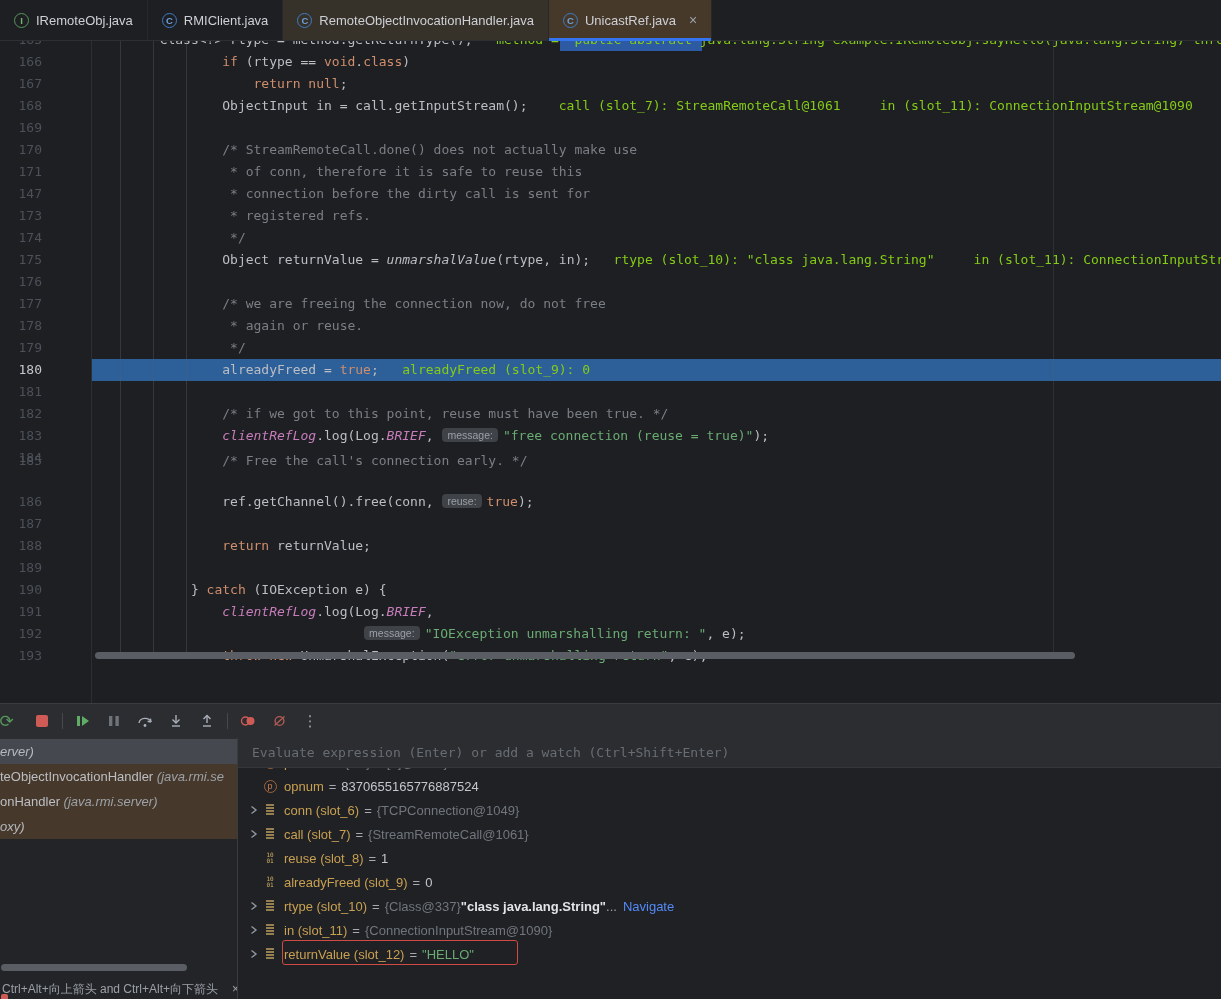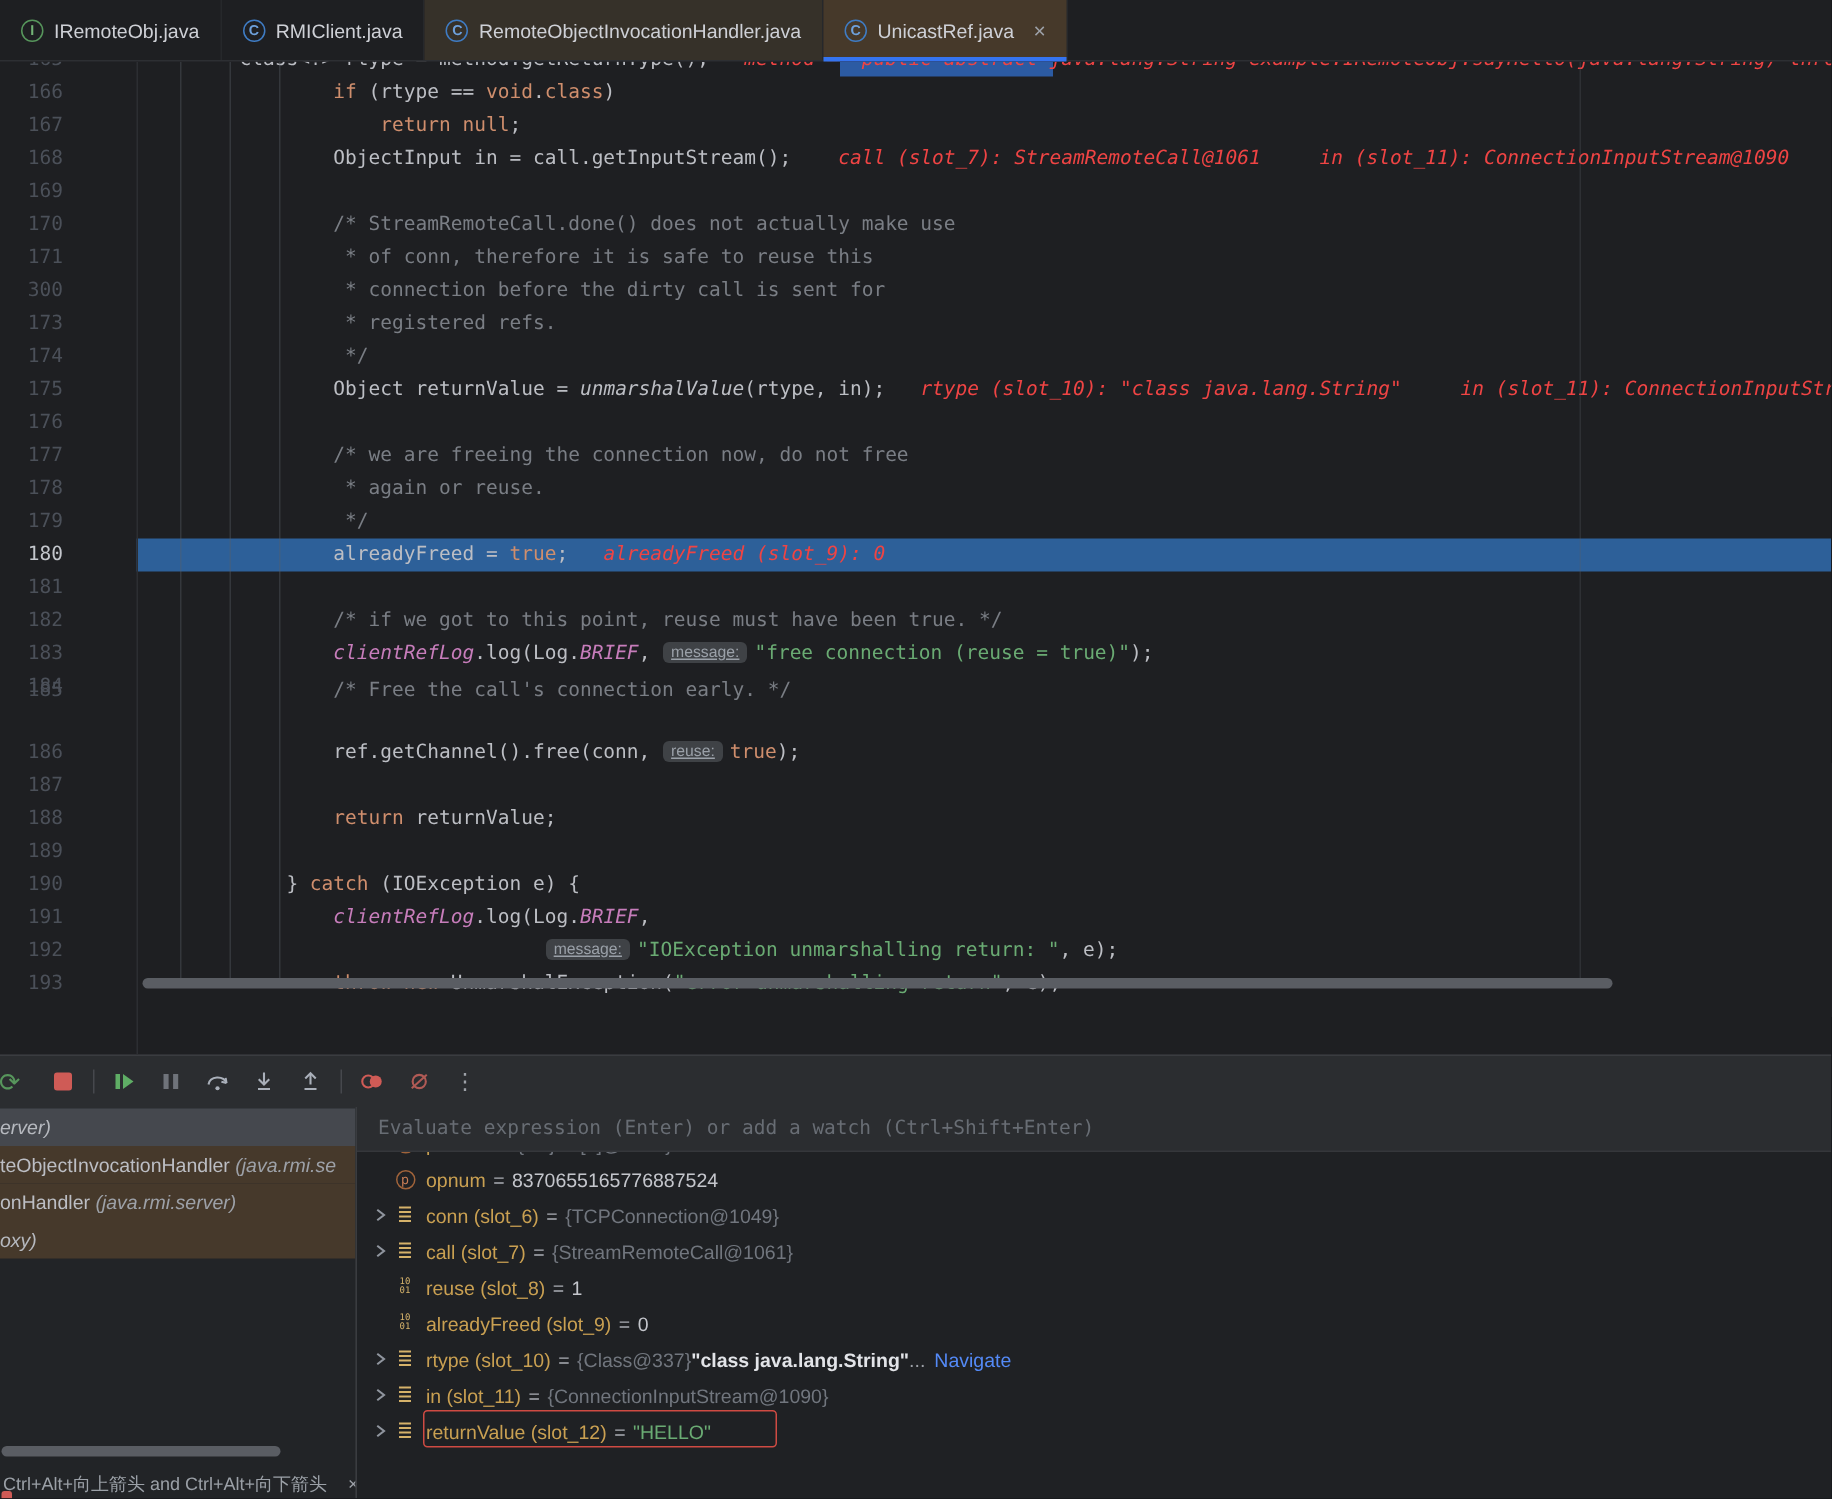--- a/index.html
+++ b/index.html
@@ -34,24 +34,24 @@
   .ln.cur { color:#c3c6cc; }
   .code { position:absolute; left:97px; top:0; z-index:2; white-space:pre; }
   .exec-bg { position:absolute; left:91px; right:0; top:0; bottom:0; background:#2d6099; z-index:1; }
   .sel-bg  { position:absolute; top:0; bottom:0; background:#2c5ba3; z-index:1; }
   .tok-k { color:#cf8e6d; }
   .tok-d { color:#bcbec4; }
   .tok-s { color:#6aab73; }
   .tok-c { color:#7a7e85; }
   .tok-f { color:#c77dbb; font-style:italic;text-align:center; }
   .tok-mi{ color:#bcbec4; font-style:italic; }
-  .tok-hint { color:#ef4444; font-style:italic; }
+  .tok-hint { color:#84cc16; }
   .chip { display:inline-block; background:#3f4246; color:#9aa0a8; border-radius:4px;
     font-family:"Liberation Sans", sans-serif; font-size:10.5px; line-height:14px;
-    padding:0 5px; margin:0 5px 0 1px; vertical-align:1px; font-style:normal;text-decoration:underline; }
+    padding:0 5px; margin:0 5px 0 1px; vertical-align:1px; font-style:normal; }
   .iguide { position:absolute; top:0; width:1px; background:rgba(90,95,102,.38); z-index:5; }
   .hscroll { position:absolute; border-radius:4px; background:#5a5d63; z-index:8; }
   
   .debugger { position:absolute; left:0; top:703px; width:1221px; height:296px;
     background:#2b2d30; border-top:1px solid #3a3c40; }
   .dbg-toolbar { position:absolute; left:0; top:0; right:0; height:34px;
     display:flex; align-items:center; gap:9px; padding-left:0; overflow:hidden; }
   .tbtn { width:22px; height:22px; display:inline-flex; align-items:center;
     justify-content:center; flex:none; }
   .tsep { width:1px; height:16px; background:#46484d; flex:none; }
@@ -123,21 +123,21 @@
   <div class="editor" id="editor">
     <div class="gutter-border"></div>
     <div id="lines">
         <div class="code-line" style="top: -12px;"><div class="sel-bg" style="left: 560px; width: 142px;"></div><span class="ln">165</span><span class="code">        <span class="tok-d">Class&lt;?&gt; rtype = method.getReturnType();</span><span class="tok-hint">   method = "public abstract java.lang.String example.IRemoteObj.sayHello(java.lang.String) throws java.rmi.RemoteException"</span></span></div>
         <div class="code-line" style="top: 10px;"><span class="ln">166</span><span class="code">                <span class="tok-k">if</span><span class="tok-d"> (rtype == </span><span class="tok-k">void</span><span class="tok-d">.</span><span class="tok-k">class</span><span class="tok-d">)</span></span></div>
         <div class="code-line" style="top: 32px;"><span class="ln">167</span><span class="code">                    <span class="tok-k">return</span><span class="tok-d"> </span><span class="tok-k">null</span><span class="tok-d">;</span></span></div>
         <div class="code-line" style="top: 54px;"><span class="ln">168</span><span class="code">                <span class="tok-d">ObjectInput in = call.getInputStream();</span><span class="tok-hint">    call (slot_7): StreamRemoteCall@1061     in (slot_11): ConnectionInputStream@1090</span></span></div>
         <div class="code-line" style="top: 76px;"><span class="ln">169</span><span class="code">                </span></div>
         <div class="code-line" style="top: 98px;"><span class="ln">170</span><span class="code">                <span class="tok-c">/* StreamRemoteCall.done() does not actually make use</span></span></div>
         <div class="code-line" style="top: 120px;"><span class="ln">171</span><span class="code">                 <span class="tok-c">* of conn, therefore it is safe to reuse this</span></span></div>
-        <div class="code-line" style="top: 142px;"><span class="ln">300</span><span class="code">                 <span class="tok-c">* connection before the dirty call is sent for</span></span></div>
+        <div class="code-line" style="top: 142px;"><span class="ln">147</span><span class="code">                 <span class="tok-c">* connection before the dirty call is sent for</span></span></div>
         <div class="code-line" style="top: 164px;"><span class="ln">173</span><span class="code">                 <span class="tok-c">* registered refs.</span></span></div>
         <div class="code-line" style="top: 186px;"><span class="ln">174</span><span class="code">                 <span class="tok-c">*/</span></span></div>
         <div class="code-line" style="top: 208px;"><span class="ln">175</span><span class="code">                <span class="tok-d">Object returnValue = </span><span class="tok-mi">unmarshalValue</span><span class="tok-d">(rtype, in);</span><span class="tok-hint">   rtype (slot_10): "class java.lang.String"     in (slot_11): ConnectionInputStream@1090</span></span></div>
         <div class="code-line" style="top: 230px;"><span class="ln">176</span><span class="code">                </span></div>
         <div class="code-line" style="top: 252px;"><span class="ln">177</span><span class="code">                <span class="tok-c">/* we are freeing the connection now, do not free</span></span></div>
         <div class="code-line" style="top: 274px;"><span class="ln">178</span><span class="code">                 <span class="tok-c">* again or reuse.</span></span></div>
         <div class="code-line" style="top: 296px;"><span class="ln">179</span><span class="code">                 <span class="tok-c">*/</span></span></div>
         <div class="code-line" style="top: 318px;"><div class="exec-bg"></div><span class="ln cur">180</span><span class="code">                <span class="tok-d">alreadyFreed = </span><span class="tok-k">true</span><span class="tok-d">;</span><span class="tok-hint">   alreadyFreed (slot_9): 0</span></span></div>
         <div class="code-line" style="top: 340px;"><span class="ln">181</span><span class="code">                </span></div>
         <div class="code-line" style="top: 362px;"><span class="ln">182</span><span class="code">                <span class="tok-c">/* if we got to this point, reuse must have been true. */</span></span></div>

